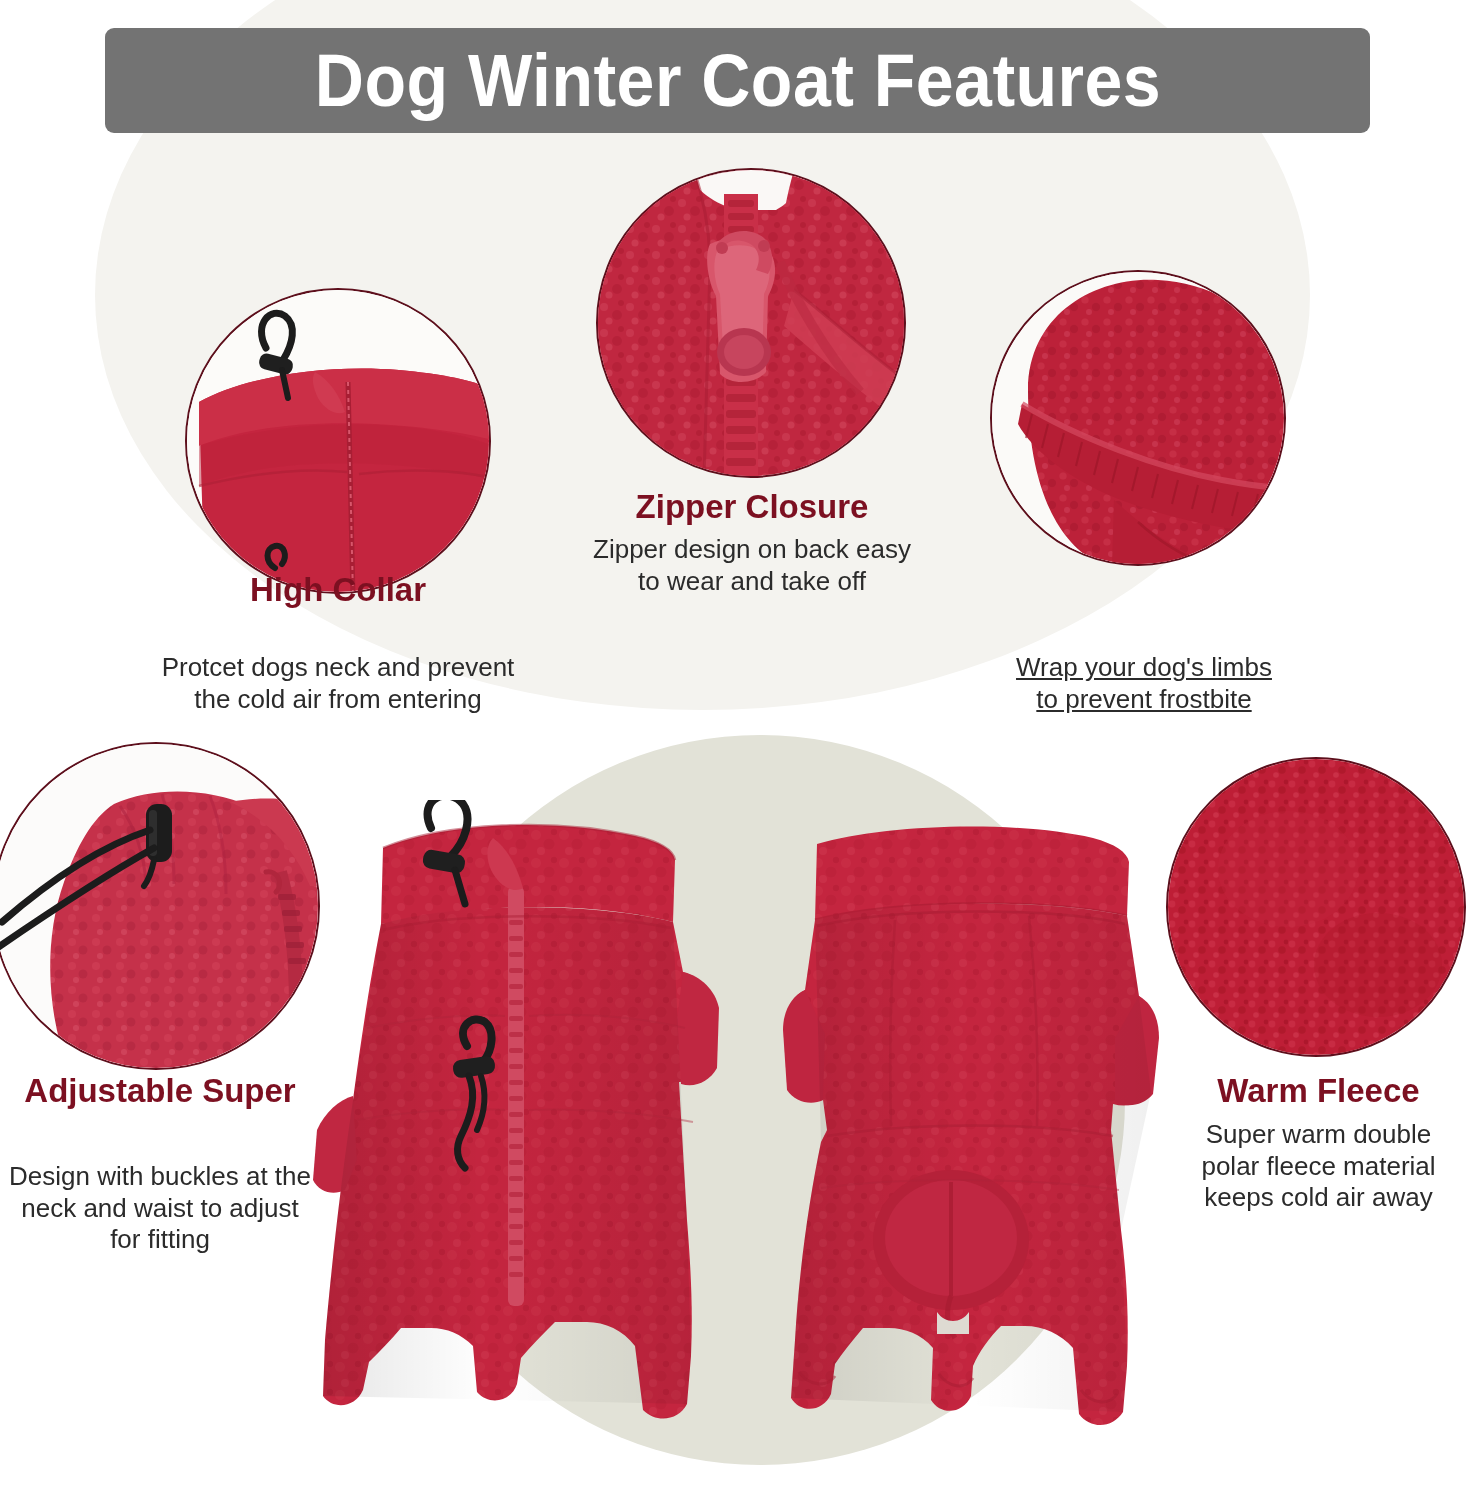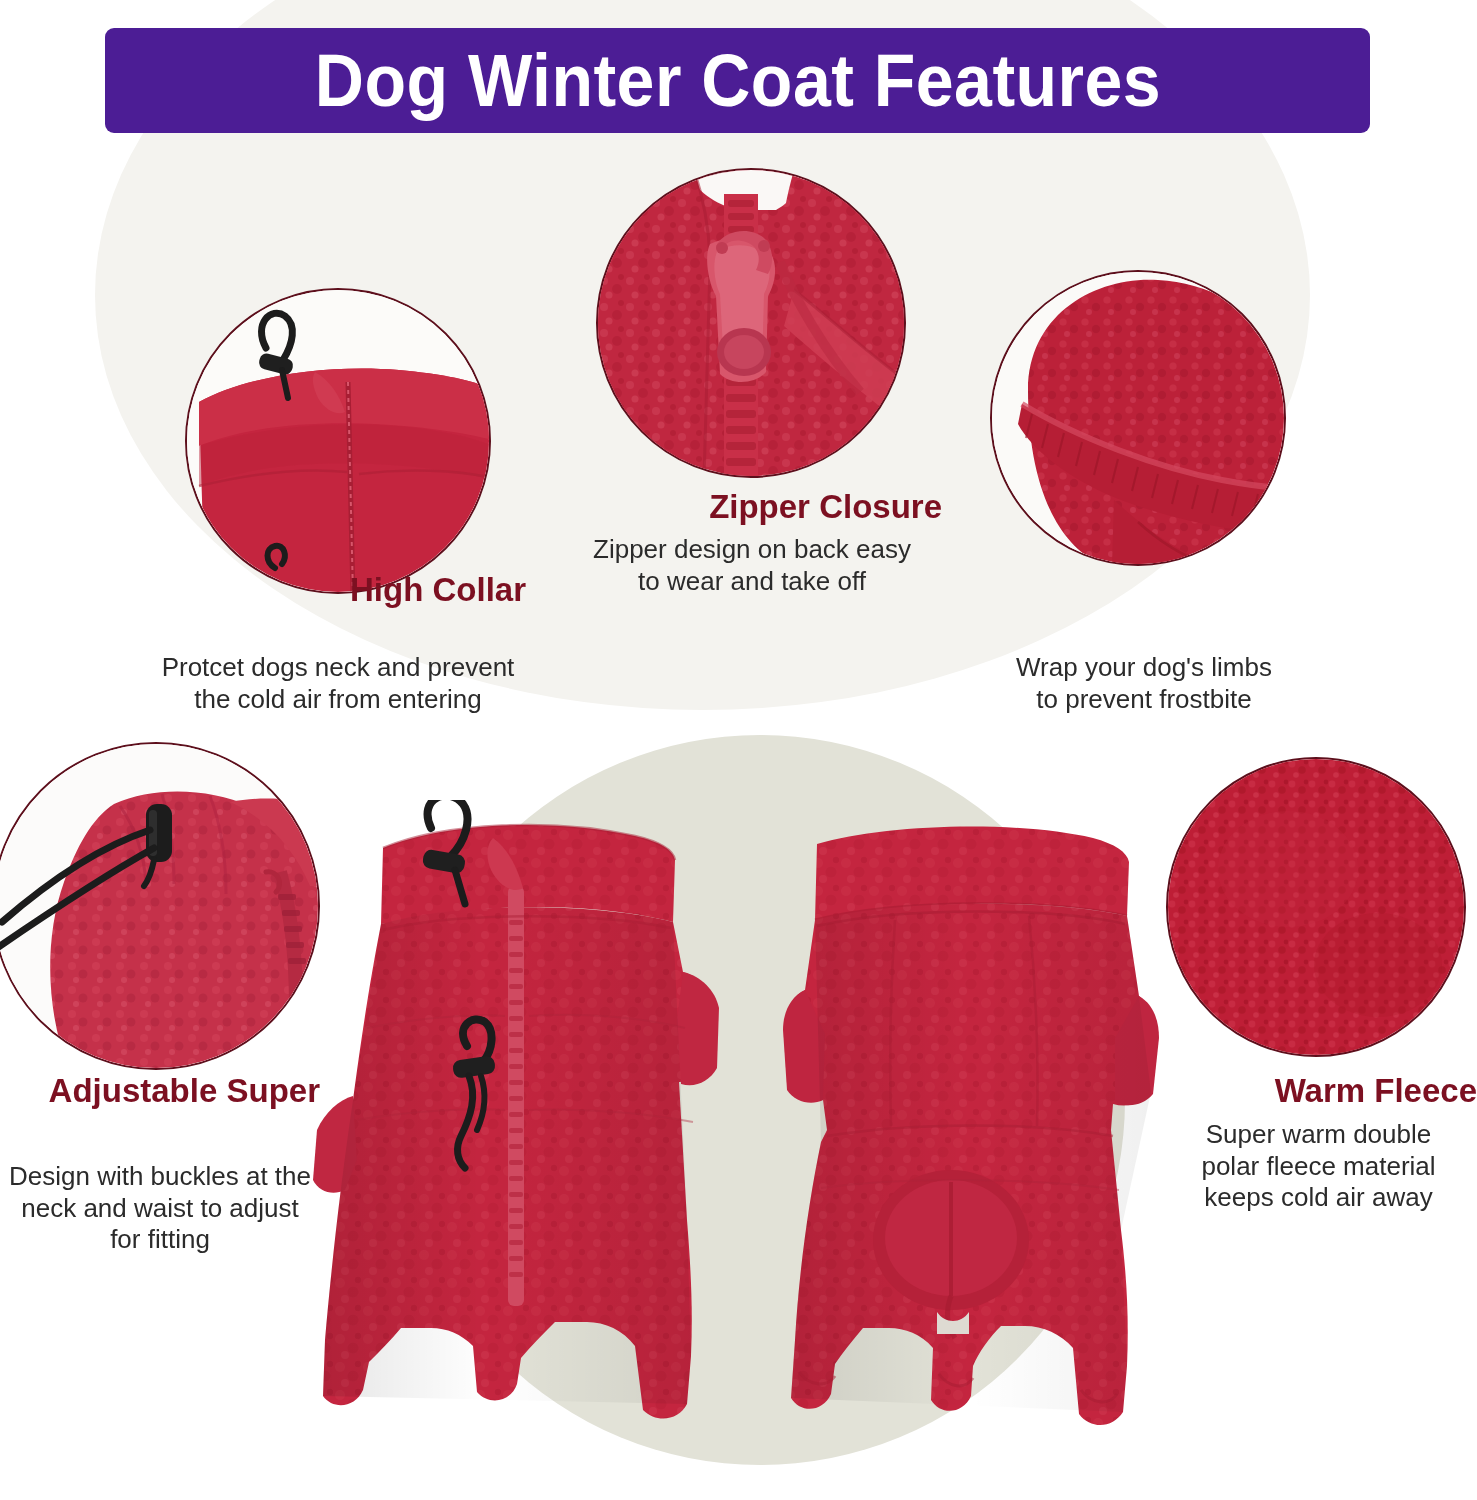--- a/index.html
+++ b/index.html
@@ -36,21 +36,21 @@
     background: #e2e2d7;
   }
 
   
   .title-banner {
     position: absolute;
     left: 105px;
     top: 28px;
     width: 1265px;
     height: 105px;
-    background: #4c1d95;
+    background: #737373;
     border-radius: 9px;
     display: flex;
     align-items: center;
     justify-content: center;
   }
   .title-text {
     color: #ffffff;
     font-size: 74px;
     line-height: 1;
     font-weight: 700;
@@ -66,21 +66,21 @@
     border-radius: 50%;
     border: 2px solid #5d0f1c;
     overflow: hidden;
     background: #fdfdfb;
     box-sizing: border-box;
   }
 
   
   .feature-title {
     position: absolute;
-    text-align: right;
+    text-align: center;
     color: #7c1021;
     font-weight: 700;
     font-size: 33px;
     line-height: 1.12;
     white-space: nowrap;
   }
   .feature-desc {
     position: absolute;
     text-align: center;
     color: #2b2b2b;
@@ -226,21 +226,21 @@
           <path d="M286,223 L280,247"></path>
       </g>
 
       <path d="M30,132 C86,166 166,196 230,208 C262,214 284,216 296,216" stroke="#d4495f" stroke-width="6" fill="none" opacity="0.7"></path>
 
       <path d="M122,228 C150,254 180,276 214,290 L214,296 L120,296 Z" fill="#b61e35"></path>
       <path d="M146,250 C170,272 194,286 220,294" stroke="#9c1628" stroke-width="2.5" fill="none" opacity="0.6"></path>
     </svg>
   </div>
 
-  <div class="feature-desc nw" style="left:948px; top:652px; width:392px;">Wrap your dog's limbs
+  <div class="feature-desc nw" style="left:948px; top:652px; width:392px;text-decoration:underline;">Wrap your dog's limbs
 to prevent frostbite</div>
 
   <div class="circle" style="left:-8px; top:742px; width:328px; height:328px;">
     <svg viewBox="0 0 328 328" width="328" height="328">
       <defs>
         <pattern id="fleeceTex3" width="24" height="24" patternUnits="userSpaceOnUse">
           <rect width="24" height="24" fill="#c5314a"></rect>
           <circle cx="6" cy="6" r="4" fill="#d03d55" opacity="0.7"></circle>
           <circle cx="17" cy="14" r="4.5" fill="#b22740" opacity="0.7"></circle>
           <circle cx="10" cy="20" r="3" fill="#d9536a" opacity="0.5"></circle>

